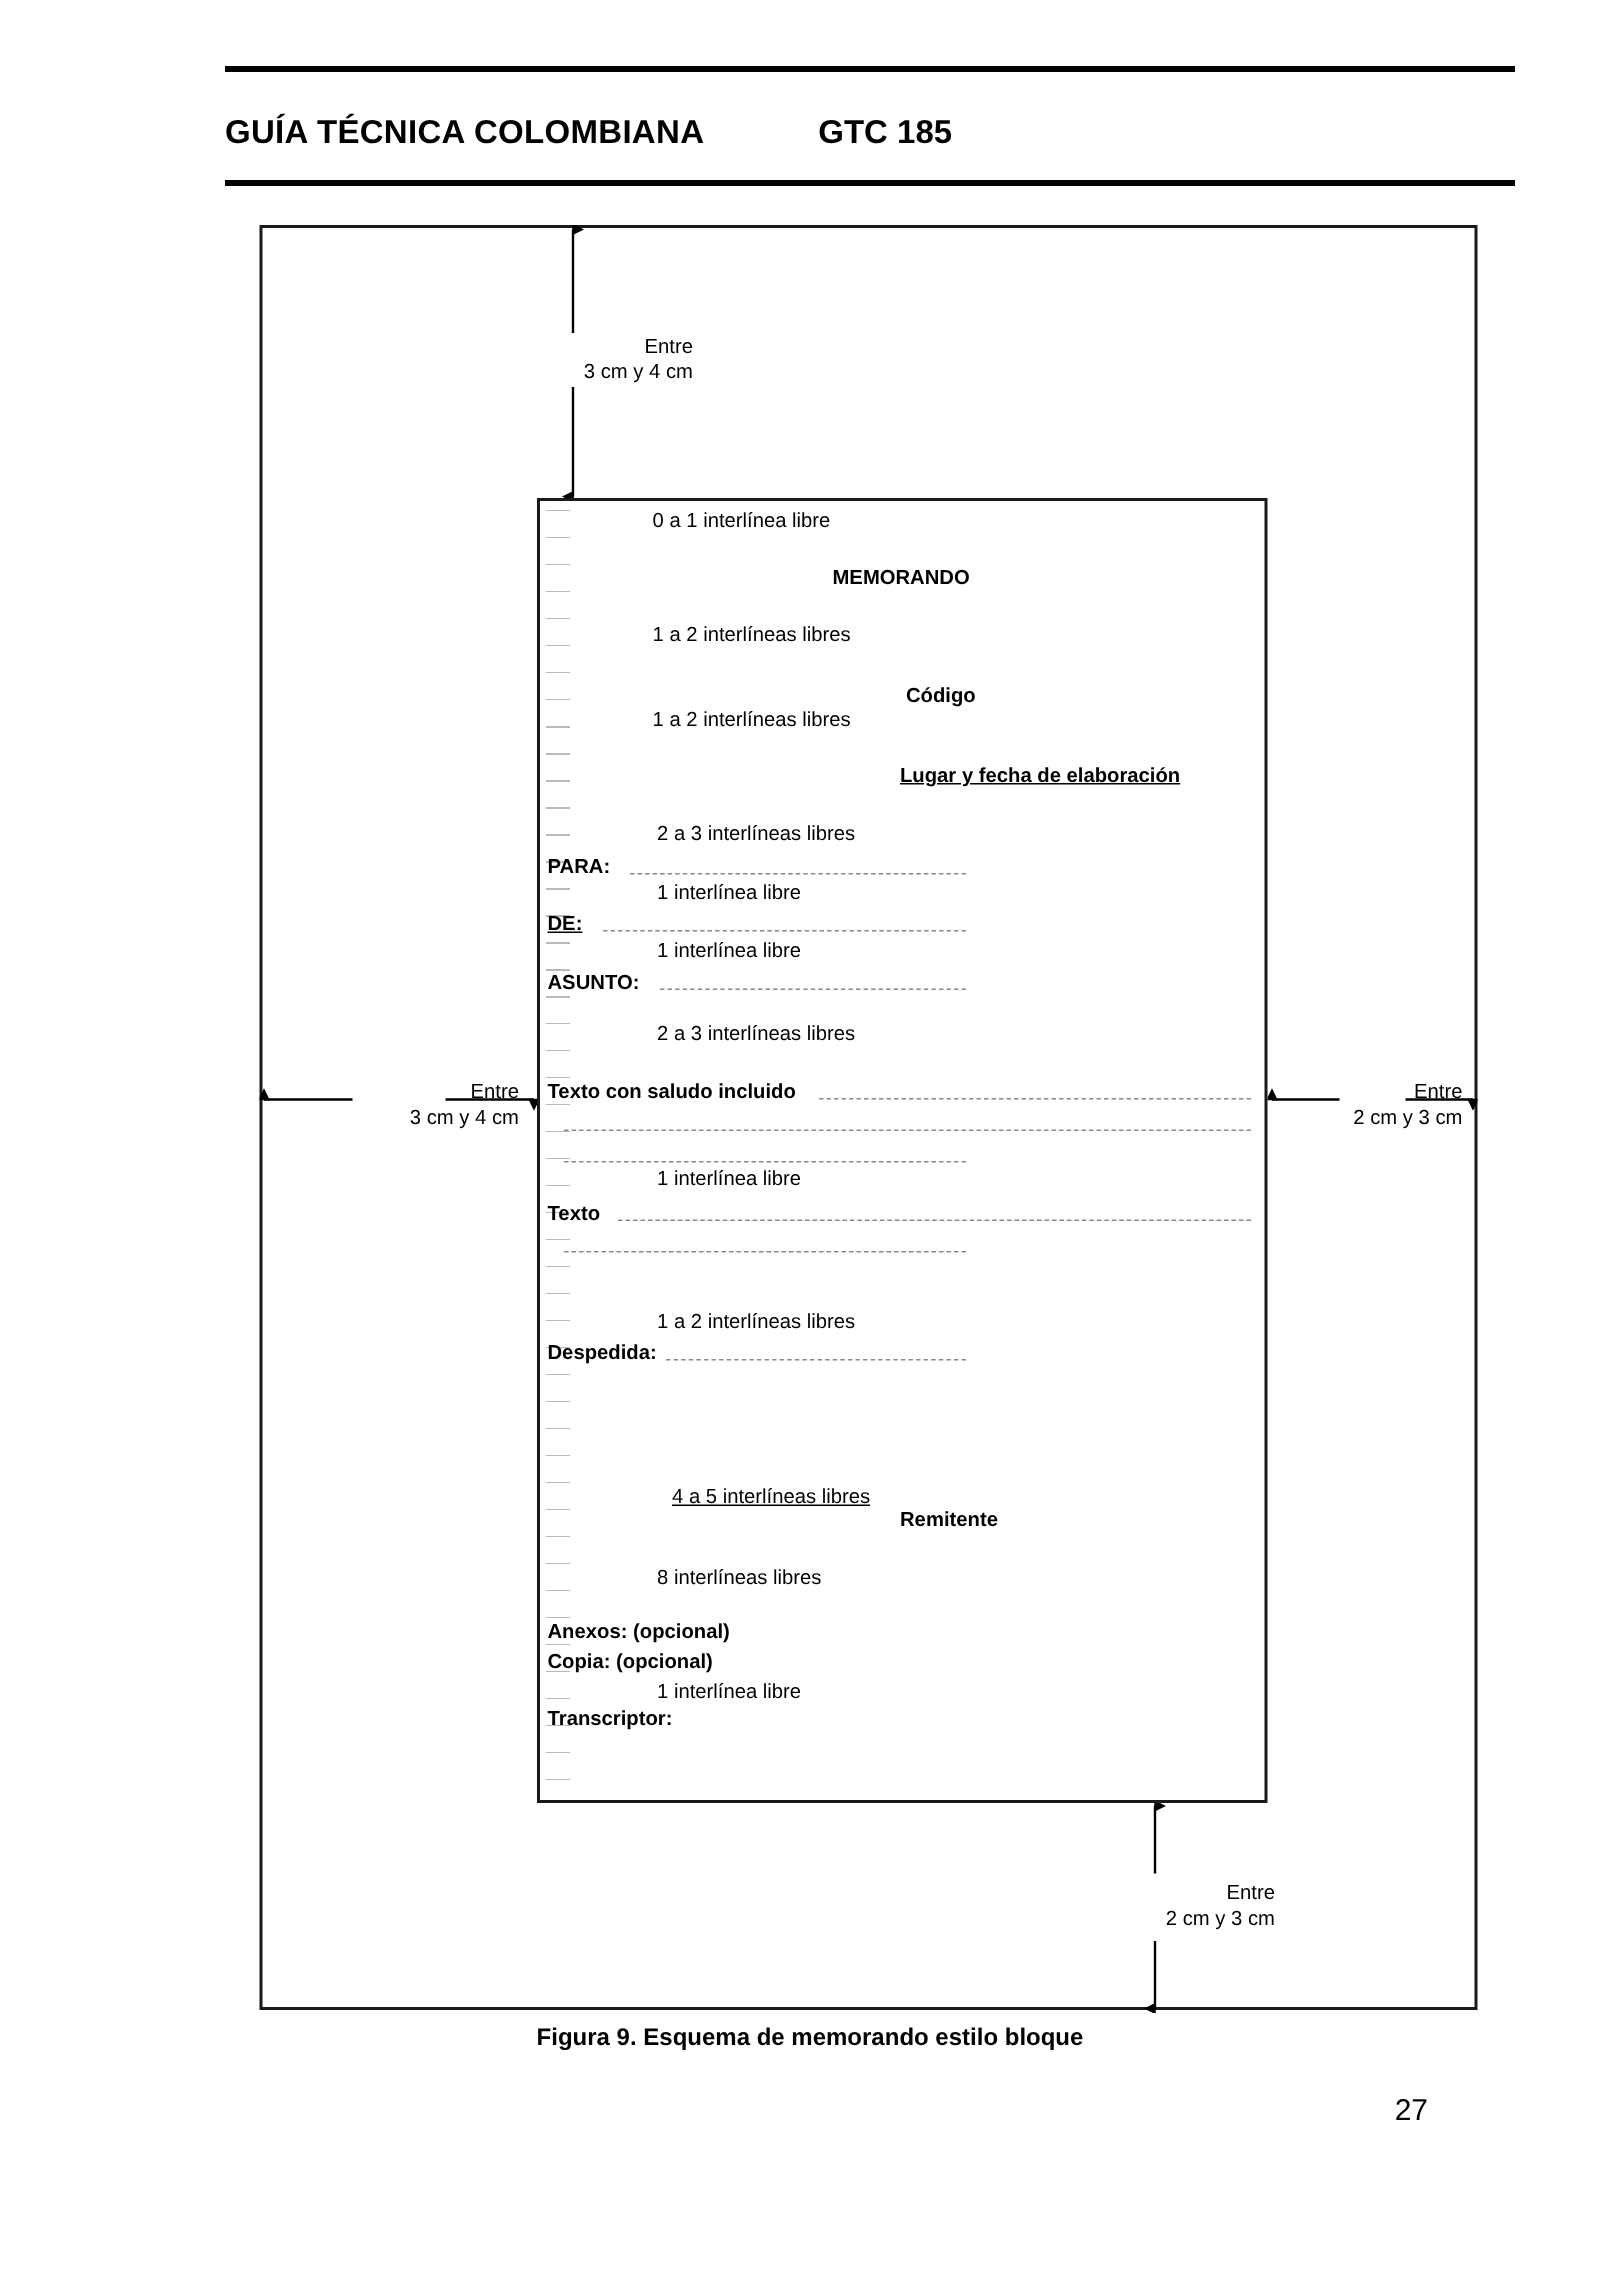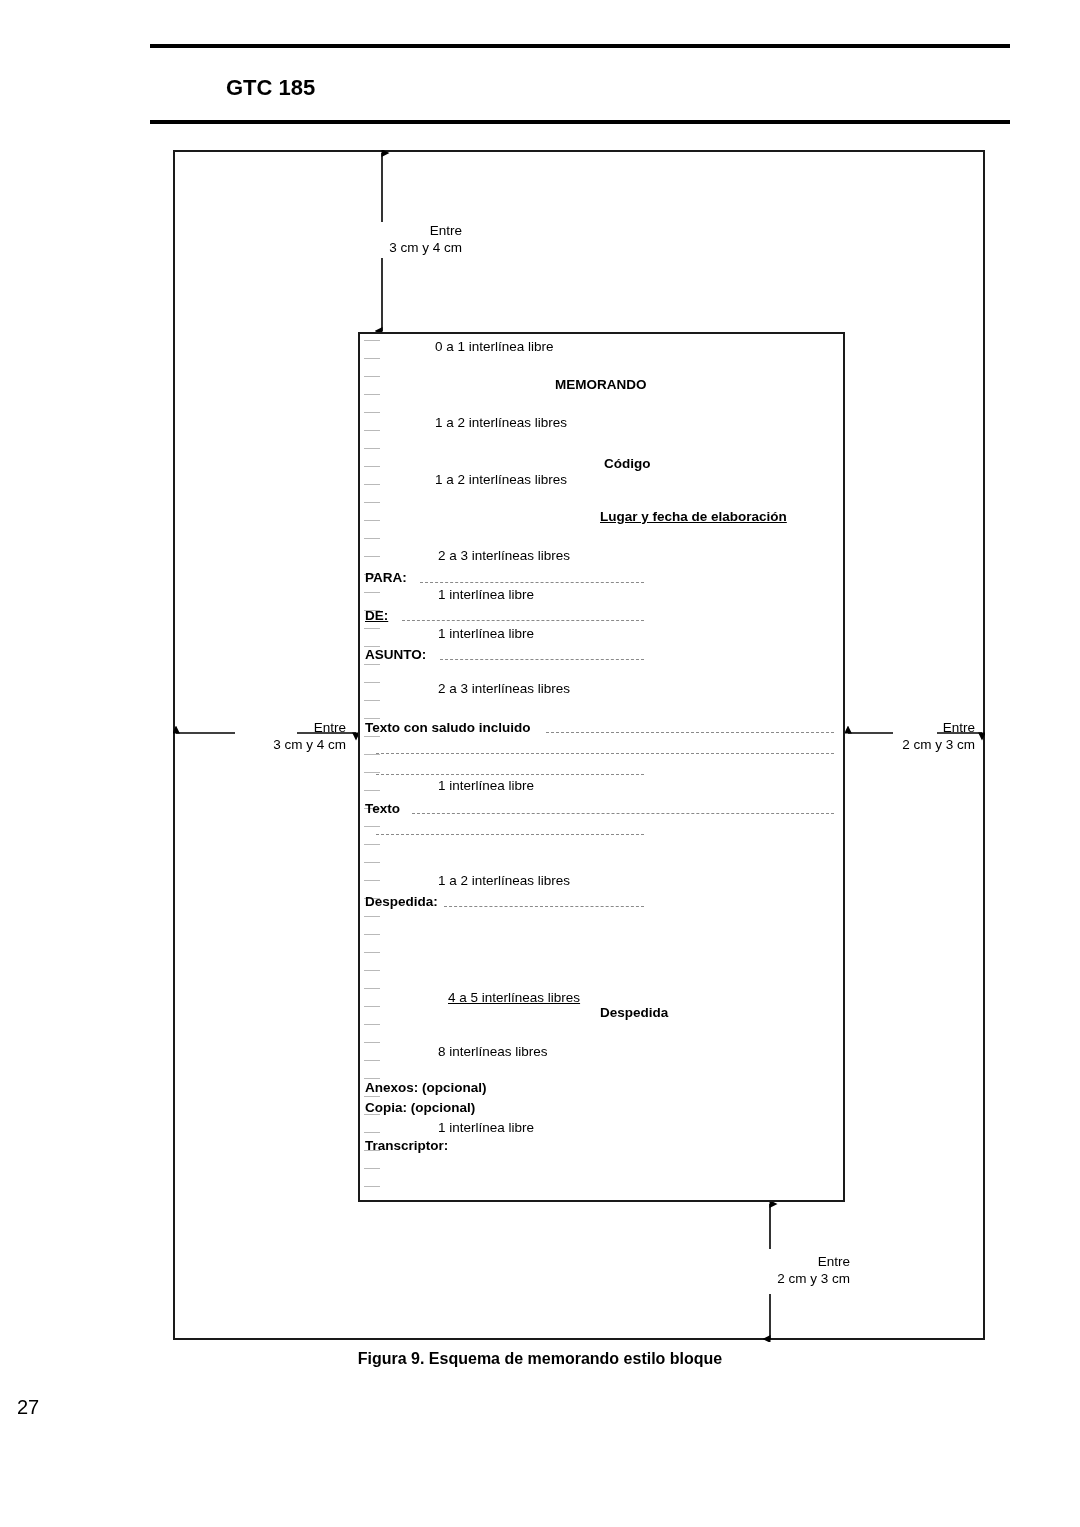--- a/index.html
+++ b/index.html
@@ -131,33 +131,34 @@
     position: absolute;
     left: 0;
     top: 1350px;
     width: 1080px;
     text-align: center;
     font-size: 16px;
     font-weight: bold;
   }
   #page-number {
     position: absolute;
-    left: 17px;
+    left: 0;
     top: 1396px;
     width: 952px;
-    text-align: left;
+    text-align: right;
     font-size: 20px;
   }
 </style>
 </head>
 <body>
 
 <div id="page-header">
   <div class="rule-top"></div>
   <div class="header-row">
+    <span class="header-title">GUÍA TÉCNICA COLOMBIANA</span>
     <span class="header-code">GTC 185</span>
   </div>
   <div class="rule-bottom"></div>
 </div>
 
 <div id="outer-frame"></div>
 
 <svg class="varrow" style="left:371px; top:150px;" width="22" height="184" viewBox="0 0 22 184">
   <defs>
     <marker id="ah-up" markerWidth="9" markerHeight="9" refX="4.5" refY="7.5" orient="auto" markerUnits="userSpaceOnUse">
@@ -252,21 +253,21 @@
     <div class="dash" style="left:52px; top:479px; width:422px;"></div>
     <div class="dash" style="left:16px; top:500px; width:268px;"></div>
 
     <div class="ln note" style="left:78px; top:539px;">1 a 2 interlíneas libres</div>
 
     <div class="ln field" style="left:5px; top:560px;">Despedida:</div>
     <div class="dash" style="left:84px; top:572px; width:200px;"></div>
 
     <div class="ln note" style="left:88px; top:656px;text-decoration:underline;">4 a 5 interlíneas libres</div>
 
-    <div class="ln center" style="left:240px; top:671px;">Despedida</div>
+    <div class="ln center" style="left:240px; top:671px;">Remitente</div>
 
     <div class="ln note" style="left:78px; top:710px;">8 interlíneas libres</div>
 
     <div class="ln field" style="left:5px; top:746px;">Anexos: (opcional)</div>
 
     <div class="ln field" style="left:5px; top:766px;">Copia: (opcional)</div>
 
     <div class="ln note" style="left:78px; top:786px;">1 interlínea libre</div>
 
     <div class="ln field" style="left:5px; top:804px;">Transcriptor:</div>

